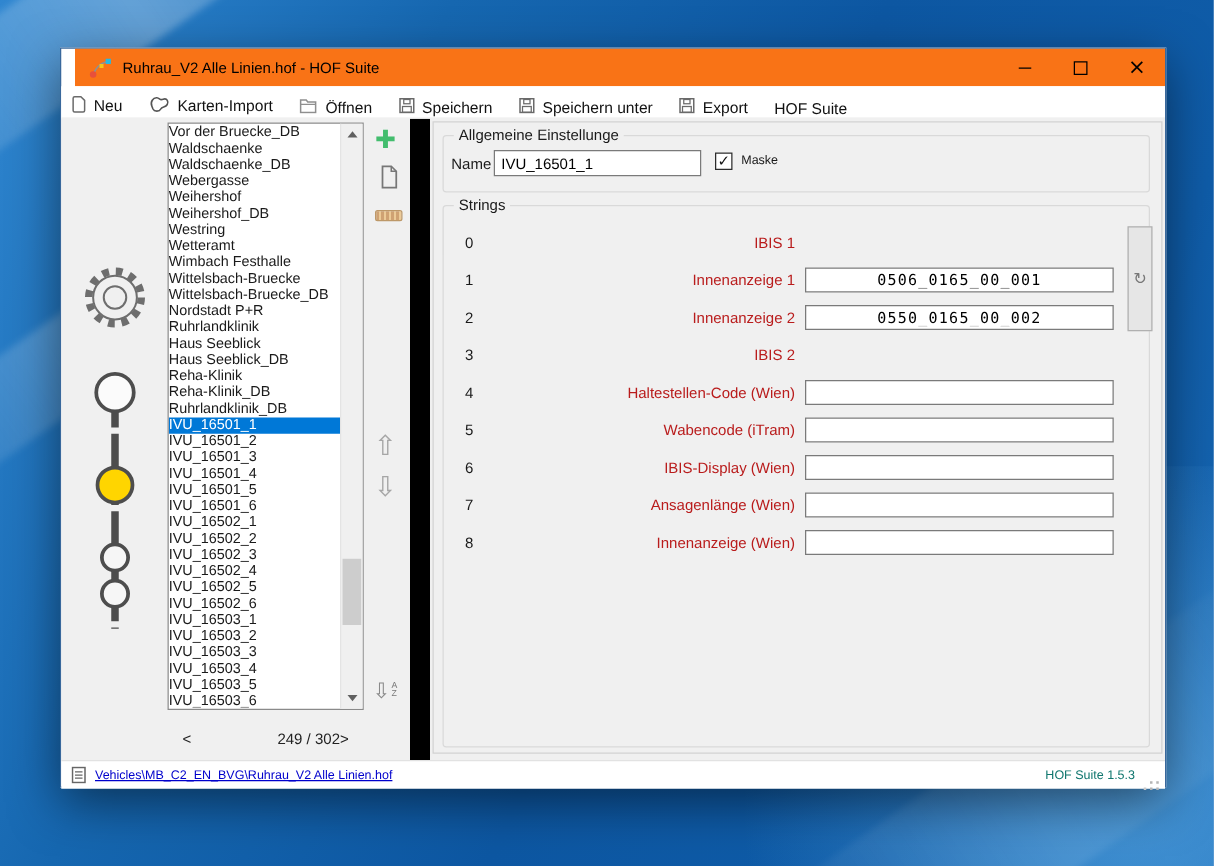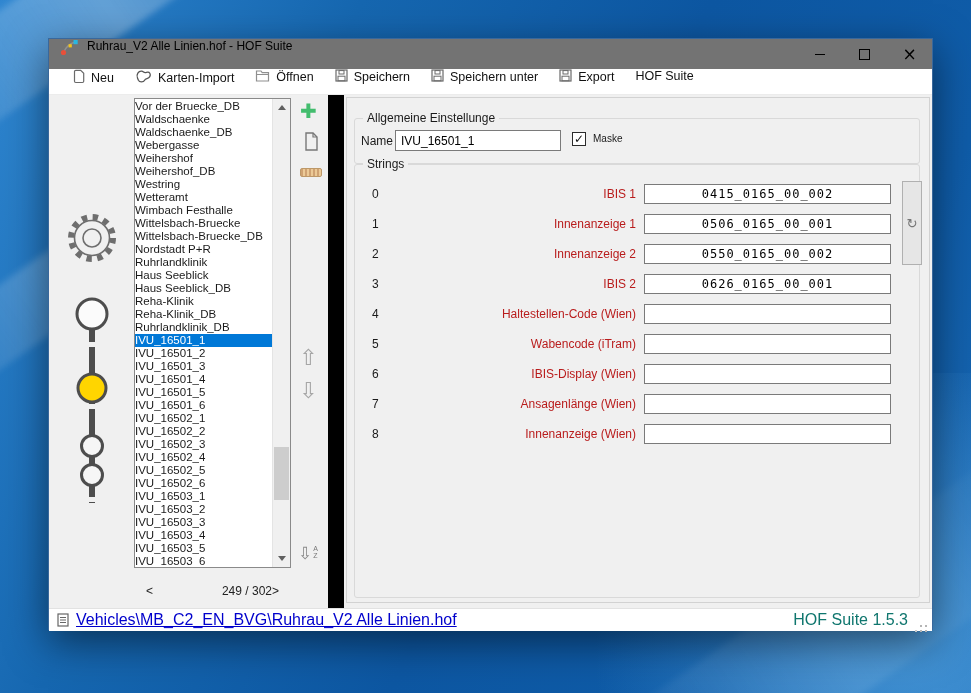--- a/index.html
+++ b/index.html
@@ -12,31 +12,31 @@
   .beam1{left:-160px;top:-50px;width:520px;height:90px;transform:rotate(-35deg);}
   .beam2{left:-140px;top:250px;width:400px;height:70px;transform:rotate(-35deg);opacity:.7;}
   .beam3{right:-140px;bottom:-10px;width:560px;height:120px;transform:rotate(-35deg);opacity:.45;}
   .glow{position:absolute;right:0;bottom:0;width:420px;height:320px;background:radial-gradient(circle at 85% 85%,rgba(110,190,245,.5),transparent 70%);}
 
   .window{
     position:absolute;left:48px;top:38px;width:885px;height:592px;box-sizing:border-box;
     background:#fff;border:1px solid #39689c;box-shadow:0 12px 38px rgba(0,0,0,.5);
   }
   
-  .titlebar{height:30px;display:flex;align-items:flex-start;background:#737373;}
+  .titlebar{height:30px;display:flex;align-items:center;background:#f97316;margin-left:11px;}
   .title-icon{margin-left:11px;width:19px;height:17px;}
   .title-text{margin-left:8px;font-size:12px;color:#000;}
   .win-controls{margin-left:auto;display:flex;height:100%;}
   .win-btn{width:45px;display:flex;align-items:center;justify-content:center;cursor:default;}
   .min-glyph{width:10px;height:1px;background:#000;}
   .max-glyph{width:9px;height:9px;border:1px solid #000;}
   .close-glyph{font-size:17px;line-height:1;color:#000;font-family:"DejaVu Sans",sans-serif;}
 
   
-  .toolbar{height:25px;display:flex;align-items:flex-start;gap:21px;padding-left:24px;background:#fff;border-bottom:1px solid #ececec;}
+  .toolbar{height:25px;display:flex;align-items:flex-end;gap:21px;padding-left:8px;background:#fff;border-bottom:1px solid #ececec;}
   .tb-item{display:flex;align-items:center;gap:6px;font-size:12.5px;color:#111;white-space:nowrap;}
 
   
   .client{position:absolute;left:0;top:56px;width:883px;height:513px;background:#f0f0f0;overflow:hidden;}
   .gear-svg{position:absolute;left:15px;top:115px;}
   .route-svg{position:absolute;left:15px;top:199px;}
 
   .listbox{position:absolute;left:85px;top:3px;width:157px;height:470px;background:#fff;border:1px solid #8a8a8a;box-sizing:border-box;}
   .list-items{position:absolute;left:0;top:1px;width:138px;height:466px;overflow:hidden;}
   .list-item{height:13px;line-height:13px;font-size:11.5px;padding-left:0;white-space:nowrap;color:#1a1a1a;}
@@ -59,36 +59,36 @@
   .btn-down{position:absolute;left:250px;top:283px;font-size:22px;color:#a6a6a6;font-family:"DejaVu Sans",sans-serif;}
   .btn-sort{position:absolute;left:249px;top:448px;display:flex;align-items:center;color:#8a8a8a;}
   .btn-sort .arr{font-size:17px;font-family:"DejaVu Sans",sans-serif;}
   .btn-sort .az{display:flex;flex-direction:column;font-size:7px;line-height:7px;margin-left:1px;margin-top:-2px;color:#777;}
 
   .splitter{position:absolute;left:279px;top:0;width:16px;height:513px;background:#000;}
 
   .panel{position:absolute;left:297px;top:2px;width:584px;height:506px;background:#f0f0f0;border:1px solid #d2d2d2;box-sizing:border-box;}
   .groupbox{position:absolute;border:1px solid #d9d9d9;border-radius:3px;box-sizing:border-box;}
   .gb-label{position:absolute;top:-8px;left:8px;background:#f0f0f0;padding:0 4px;font-size:12px;color:#1a1a1a;white-space:nowrap;}
-  .gb-general{left:7px;top:20px;width:566px;height:46px;}
+  .gb-general{left:7px;top:10px;width:566px;height:46px;}
   .name-label{position:absolute;left:6px;top:15px;font-size:12px;color:#1a1a1a;}
   .name-input{position:absolute;left:40px;top:11px;width:166px;height:21px;border:1px solid #7a7a7a;font-size:12px;padding:0 5px;box-sizing:border-box;font-family:"Liberation Sans",sans-serif;outline:none;background:#fff;}
   .maske-check{position:absolute;left:217px;top:13px;width:14px;height:14px;border:1px solid #2b2b2b;background:#fff;display:flex;align-items:center;justify-content:center;font-size:12px;color:#111;box-sizing:border-box;font-family:"DejaVu Sans",sans-serif;}
   .maske-label{position:absolute;left:238px;top:14px;font-size:10px;color:#1a1a1a;}
 
   .gb-strings{left:7px;top:66px;width:566px;height:434px;}
   .strings-rows{position:absolute;left:0;top:14px;width:100%;}
   .srow{display:flex;align-items:center;height:30px;}
   .sidx{width:14px;margin-left:17px;font-size:12px;color:#1a1a1a;}
   .slabel{width:250px;text-align:right;padding-right:8px;font-size:12px;color:#b91c1c;white-space:nowrap;}
   .sinput{width:247px;height:20px;border:1px solid #7a7a7a;text-align:center;font-family:"DejaVu Sans Mono",monospace;font-size:12px;letter-spacing:1px;box-sizing:border-box;background:#fff;outline:none;}
   .refresh-btn{position:absolute;left:547px;top:16px;width:20px;height:84px;background:#e6e6e6;border:1px solid #b0b0b0;box-sizing:border-box;display:flex;align-items:center;justify-content:center;color:#777;font-size:13px;font-family:"DejaVu Sans",sans-serif;}
 
   
-  .statusbar{position:absolute;left:0;top:569px;width:883px;height:22px;background:#fff;border-top:1px solid #e2e2e2;display:flex;align-items:center;font-size:16px;}
+  .statusbar{position:absolute;left:0;top:569px;width:883px;height:22px;background:#fff;border-top:1px solid #e2e2e2;display:flex;align-items:center;font-size:10px;}
   .sb-doc{margin-left:8px;}
   .sb-link{margin-left:7px;color:#0000cc;text-decoration:underline;cursor:pointer;}
   .sb-version{margin-left:auto;margin-right:24px;color:#0f766e;}
   .sb-grip{position:absolute;right:5px;bottom:4px;width:2px;height:2px;background:#b5b5b5;
     box-shadow:-5px 5px 0 #b5b5b5,0 5px 0 #b5b5b5,-5px 0 0 #b5b5b5,-10px 5px 0 #c9c9c9;}
 </style>
 </head>
 <body>
 
 <div class="beam beam1"></div>
@@ -265,36 +265,34 @@
         <div class="maske-check">✓</div>
         <span class="maske-label">Maske</span>
       </div>
 
       <div class="groupbox gb-strings">
         <span class="gb-label">Strings</span>
         <div class="strings-rows">
             <div class="srow">
               <span class="sidx">0</span>
               <span class="slabel">IBIS 1</span>
-              <input class="sinput" value="0415_0165_00_002" style="">
             </div>
             <div class="srow">
               <span class="sidx">1</span>
               <span class="slabel">Innenanzeige 1</span>
               <input class="sinput" value="0506_0165_00_001" style="">
             </div>
             <div class="srow">
               <span class="sidx">2</span>
               <span class="slabel">Innenanzeige 2</span>
               <input class="sinput" value="0550_0165_00_002" style="">
             </div>
             <div class="srow">
               <span class="sidx">3</span>
               <span class="slabel">IBIS 2</span>
-              <input class="sinput" value="0626_0165_00_001" style="">
             </div>
             <div class="srow">
               <span class="sidx">4</span>
               <span class="slabel">Haltestellen-Code (Wien)</span>
               <input class="sinput" style="">
             </div>
             <div class="srow">
               <span class="sidx">5</span>
               <span class="slabel">Wabencode (iTram)</span>
               <input class="sinput" style="">

